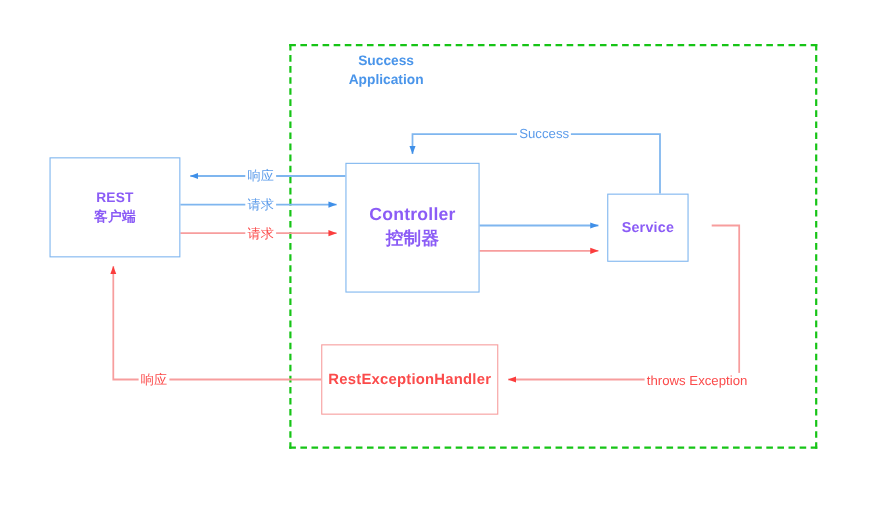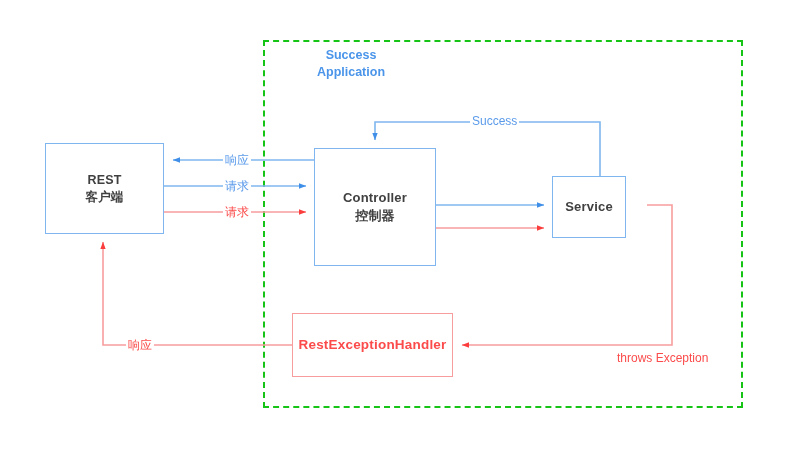--- a/index.html
+++ b/index.html
@@ -32,35 +32,35 @@
     align-items: center;
     justify-content: center;
     text-align: center;
     font-weight: bold;
     letter-spacing: 0.2px;
     line-height: 1.35;
     background: transparent;
   }
   .box.blue {
     border: 1.5px solid #7fb6ef;
-    color: #404040;
+    color: #8b5cf6;
   }
   .box.red {
     border: 1.5px solid #f79d9d;
     color: #fb4b4b;
   }
   .box-line { display: block; }
 
   #rest-client-box {
     left: 45px; top: 143px; width: 119px; height: 91px;
     font-size: 12.5px;
   }
   #controller-box {
     left: 314px; top: 148px; width: 122px; height: 118px;
-    font-size: 13px;
+    font-size: 16px;
   }
   #service-box {
     left: 552px; top: 176px; width: 74px; height: 62px;
     font-size: 13px;
   }
   #rest-exception-handler-box {
     left: 292px; top: 313px; width: 161px; height: 64px;
     font-size: 13.5px;
     padding: 15px 4px;
   }
@@ -93,21 +93,21 @@
     padding: 0 2px;
   }
   .edge-label.blue { color: #5b9bea; }
   .edge-label.red  { color: #fb4b4b; }
 
   #label-response-blue { left: 223px; top: 152px; }
   #label-request-blue  { left: 223px; top: 178px; }
   #label-request-red   { left: 223px; top: 204px; }
   #label-success       { left: 470px; top: 114px; }
   #label-response-red  { left: 126px; top: 337px; }
-  #label-throws        { left: 586px; top: 351px; margin-left: 29px; }
+  #label-throws        { left: 586px; top: 339px; }
 </style>
 </head>
 <body>
 
 <div id="canvas">
 
   <div id="spring-boundary"></div>
 
   <div id="spring-app-label">
     <span class="box-line">Success</span>

